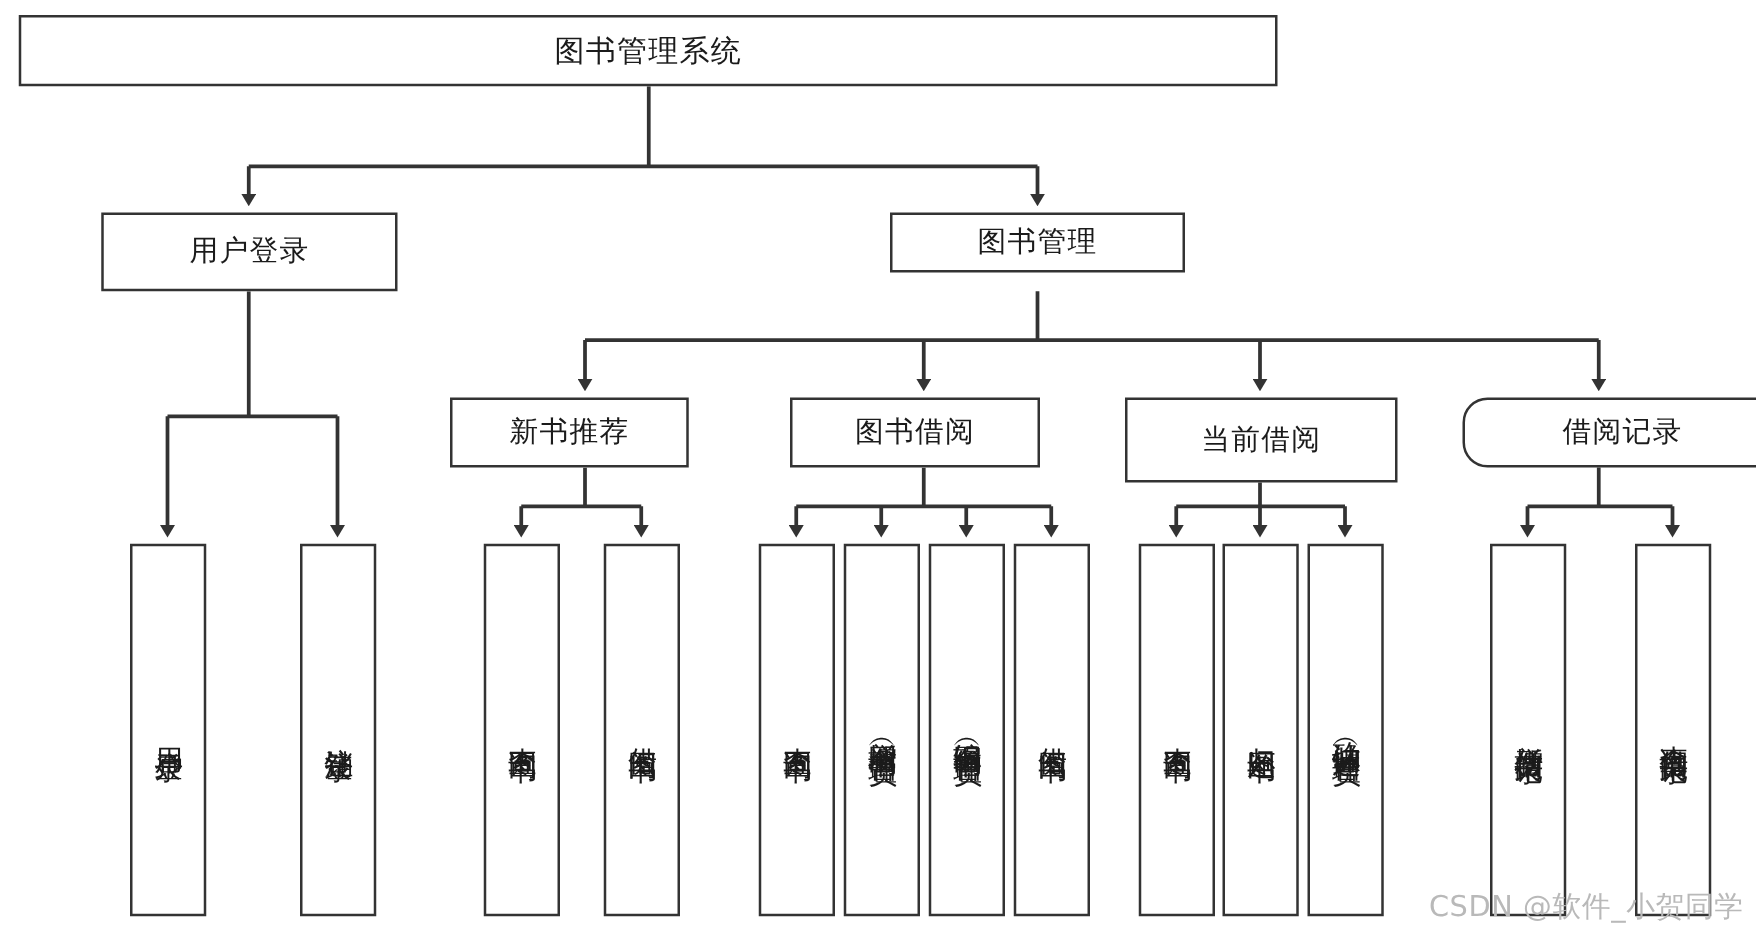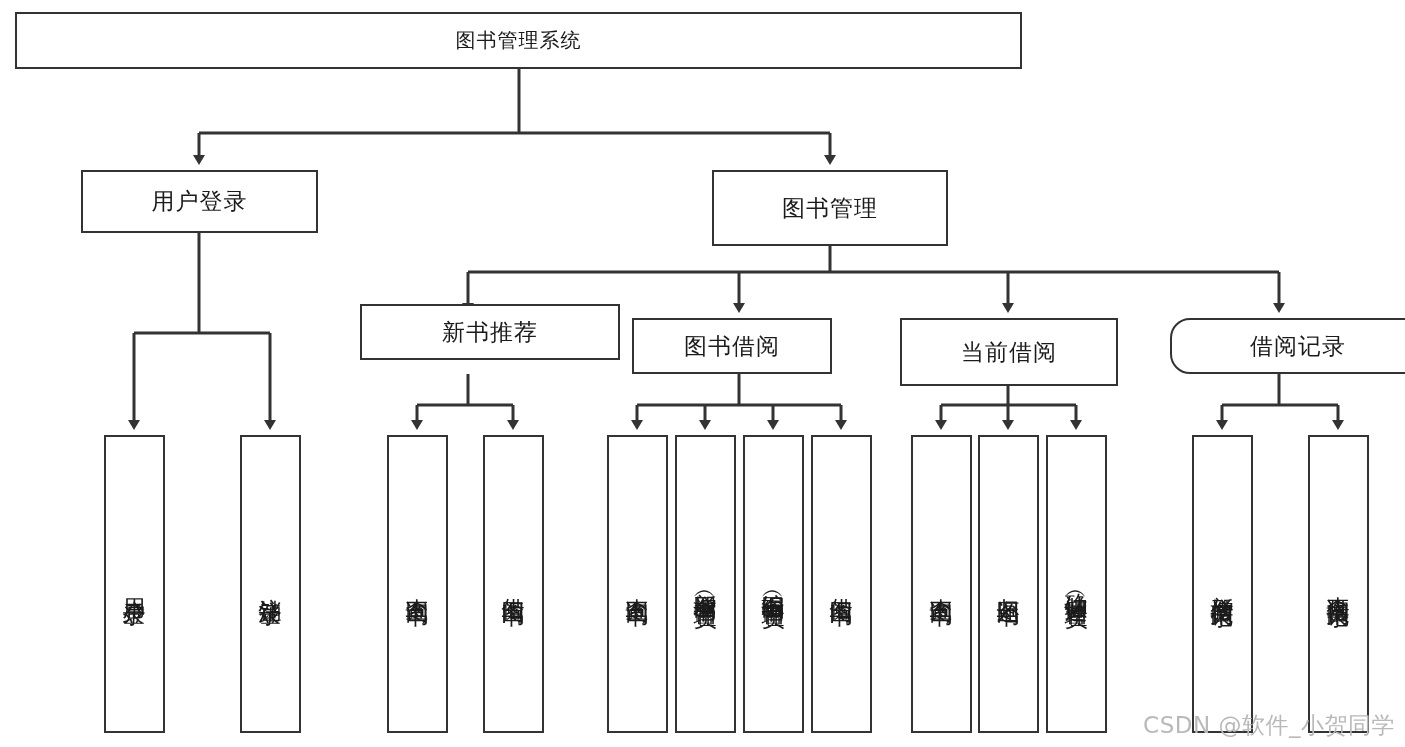--- a/index.html
+++ b/index.html
@@ -36,21 +36,21 @@
     color: #1b1b1b;
     text-align: center;
     z-index: 2;
   }
   .node-h {
     font-size: 23px;
     letter-spacing: 1px;
     line-height: 1.25;
   }
   .node-root {
-    font-size: 20px;
+    font-size: 24px;
     justify-content: center;
   }
   .node-v {
     writing-mode: vertical-rl;
     text-orientation: upright;
     font-size: 23px;
     line-height: 1.22;
     letter-spacing: 2px;
     padding: 4px 0;
     align-items: center;
@@ -129,25 +129,25 @@
     </g>
   </svg>
 
   <div class="node node-h node-root" style="left:15px; top:12px; width:1007px; height:57px;">
     <span>图书管理系统</span>
   </div>
 
   <div class="node node-h" style="left:81px; top:170px; width:237px; height:63px;">
     <span>用户登录</span>
   </div>
-  <div class="node node-h" style="left:712px; top:170px; width:236px; height:76px;">
+  <div class="node node-h" style="left:712px; top:170px; width:236px; height:48px;">
     <span>图书管理</span>
   </div>
 
-  <div class="node node-h" style="left:360px; top:304px; width:260px; height:56px;align-items:center;">
+  <div class="node node-h" style="left:360px; top:318px; width:191px; height:56px;align-items:center;">
     <span>新书推荐</span>
   </div>
   <div class="node node-h" style="left:632px; top:318px; width:200px; height:56px;">
     <span>图书借阅</span>
   </div>
   <div class="node node-h" style="left:900px; top:318px; width:218px; height:68px;">
     <span>当前借阅</span>
   </div>
   <div class="node node-h" style="left:1170px; top:318px; width:256px; height:56px;border-radius:20px;">
     <span>借阅记录</span>

